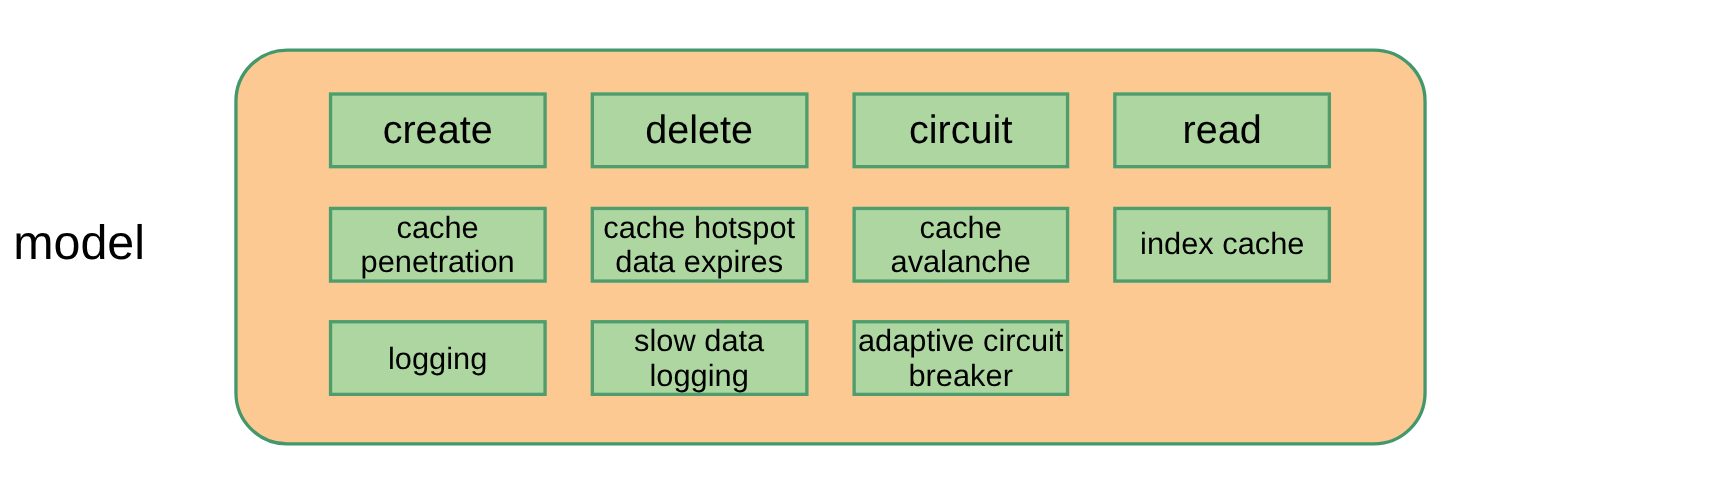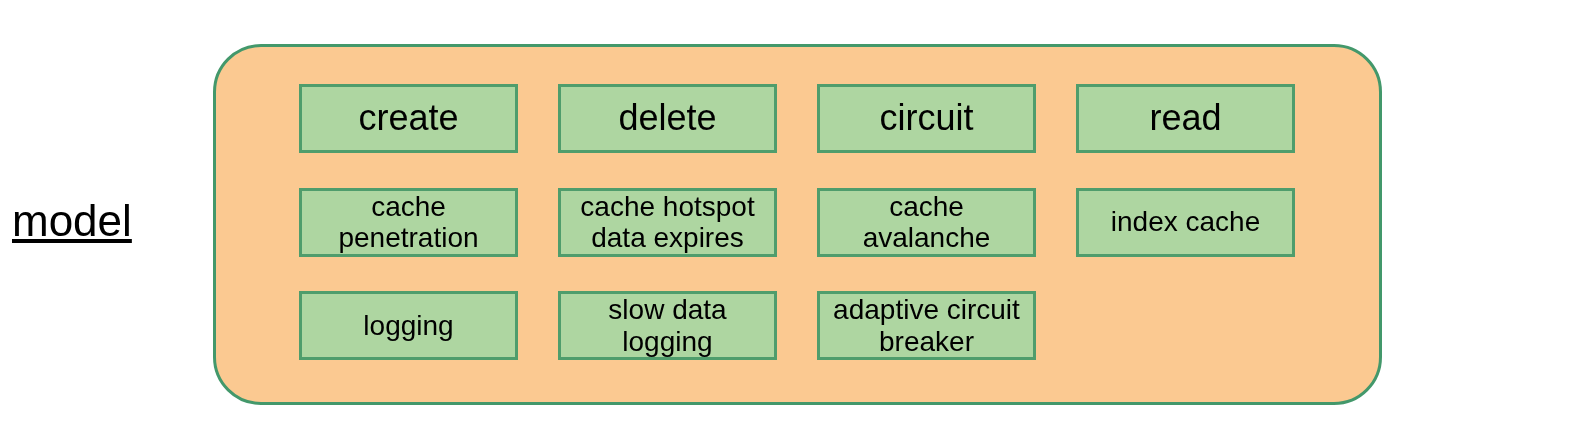--- a/index.html
+++ b/index.html
@@ -16,27 +16,26 @@
     color: #000000;
     overflow: hidden;
   }
   .model-label {
     position: absolute;
     left: 12px;
     top: 199px;
     font-size: 44px;
     line-height: 44px;
     color: #000000;
-    text-decoration: underline;
   }
   .container {
     position: absolute;
     left: 213px;
     top: 44px;
-    width: 1169px;
+    width: 1084px;
     height: 361px;
     box-sizing: border-box;
     background: #FBC991;
     border: 3px solid #43986B;
     border-radius: 48px;
   }
   .grid {
     position: absolute;
     left: 83px;
     right: 84px;

